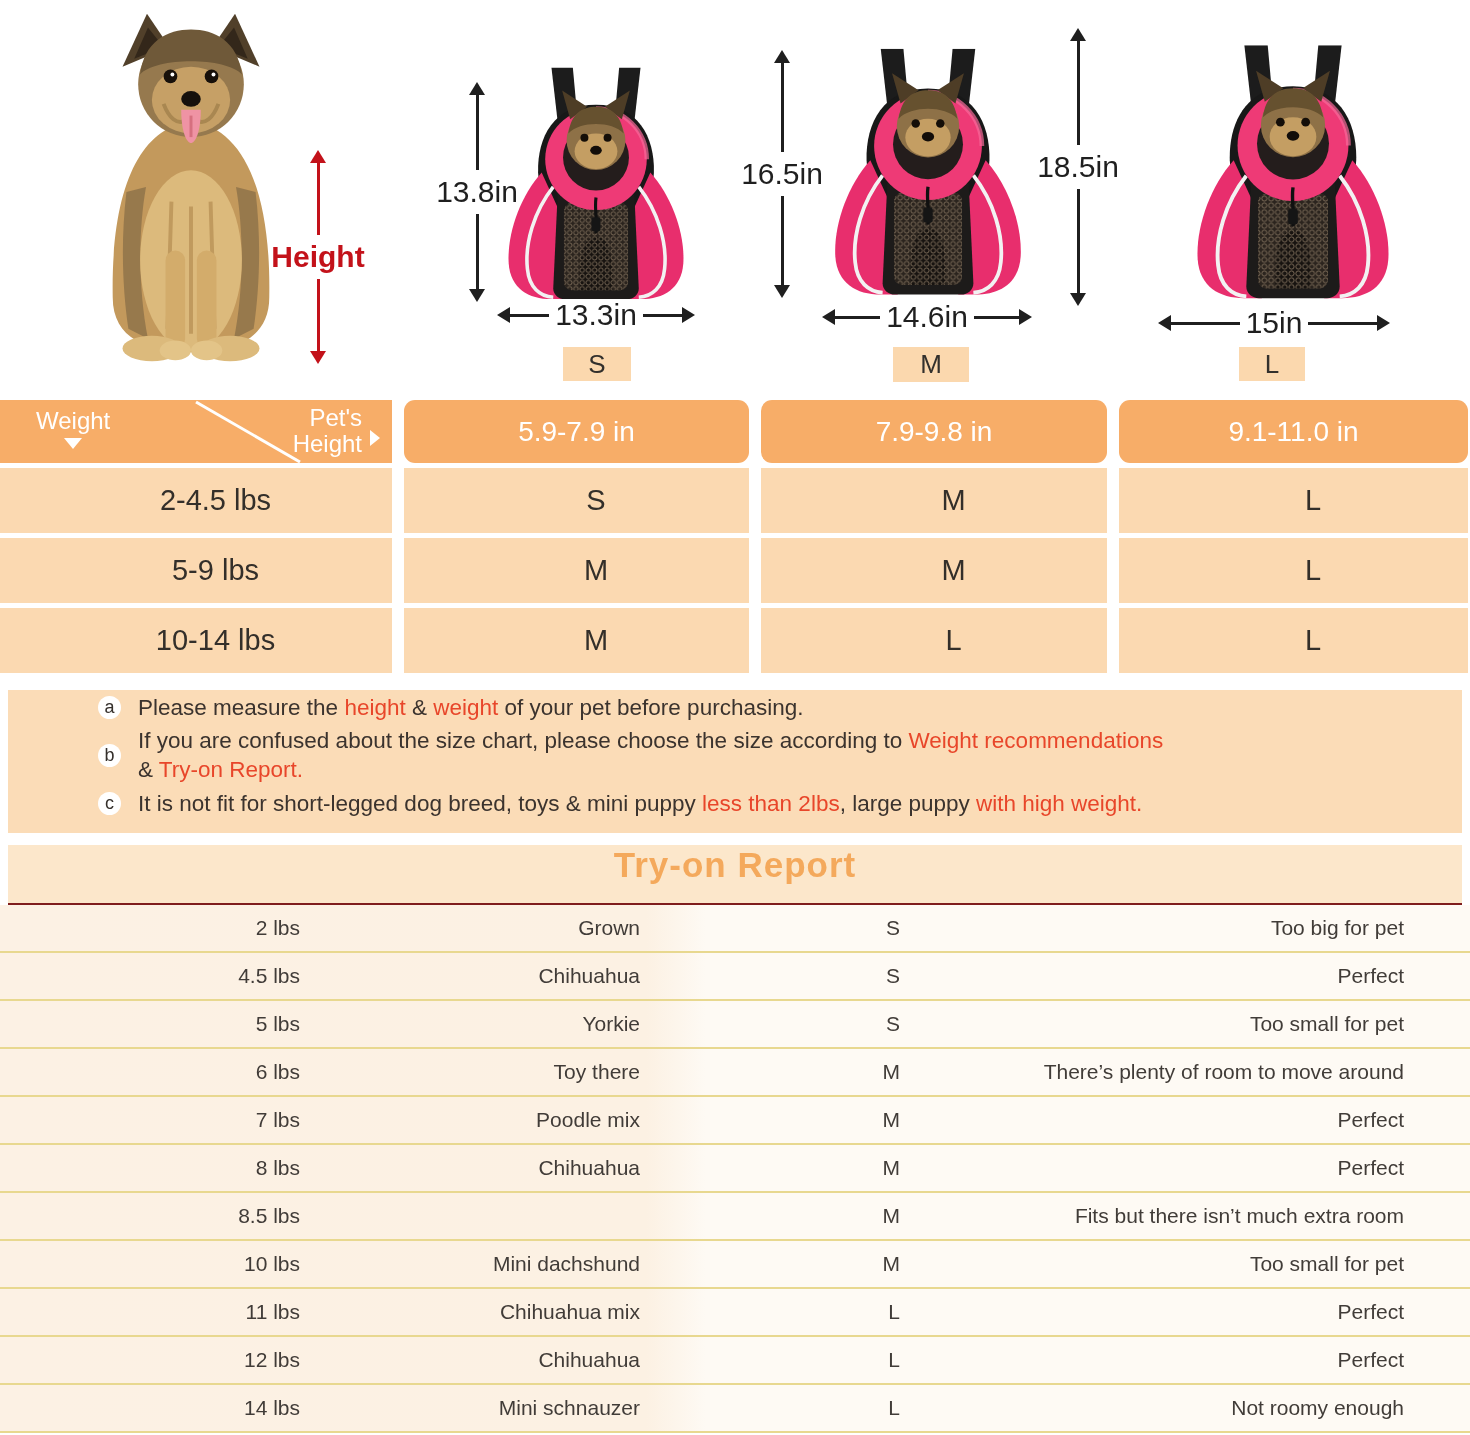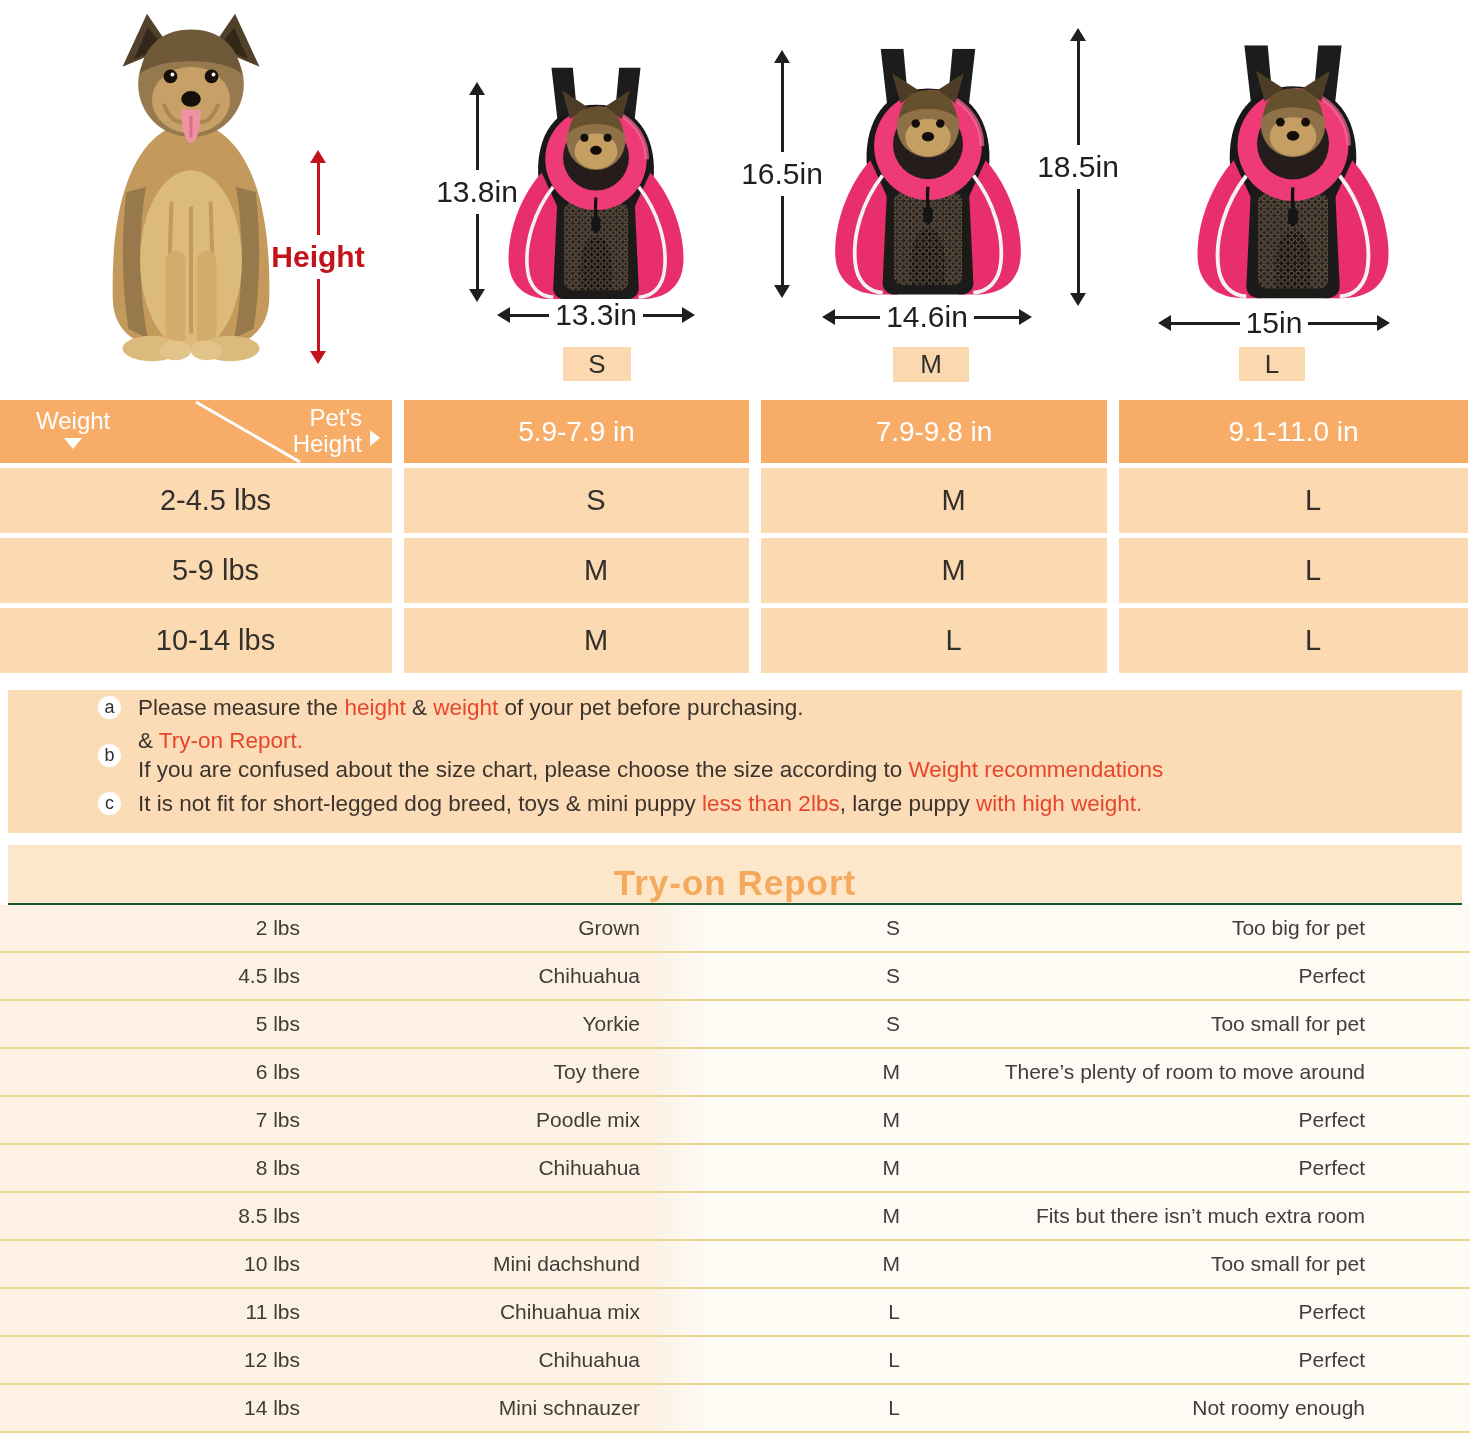--- a/index.html
+++ b/index.html
@@ -29,21 +29,21 @@
   .hdim .dimlabel{margin:9px 6px;font-size:30px;color:#1f1f1f;white-space:nowrap;}
 
   .badge{position:absolute;background:#fbd8ae;display:flex;align-items:center;justify-content:center;
          font-size:26px;color:#33302c;}
 
   
   .sizetable{position:absolute;left:0;top:400px;width:1470px;
              display:grid;grid-template-columns:392px 345px 346px 349px;
              grid-template-rows:63px 65px 65px 65px;column-gap:12px;row-gap:5px;}
   .cell{display:flex;align-items:center;justify-content:center;}
-  .cell.head{background:#f7ad68;color:#fff;font-size:28px;}
+  .cell.head{background:#f7ad68;color:#fff;font-size:28px;border-radius:11px;}
   .cell.body{background:#fbd9b1;color:#332f2a;font-size:29px;padding-left:39px;}
   .corner{background:#f7ad68;position:relative;}
   .corner svg{position:absolute;left:0;top:0;}
   .corner-weight{position:absolute;left:36px;top:7px;color:#fff;font-size:24px;text-align:center;}
   .tri-down{display:block;margin:3px auto 0;width:0;height:0;
             border-left:9px solid transparent;border-right:9px solid transparent;border-top:11px solid #fff;}
   .corner-ph{position:absolute;right:30px;top:5px;color:#fff;font-size:24px;line-height:1.1;text-align:right;}
   .tri-right{position:absolute;right:12px;top:30px;width:0;height:0;
              border-top:8px solid transparent;border-bottom:8px solid transparent;border-left:10px solid #fff;}
 
@@ -51,28 +51,28 @@
   .notes{position:absolute;left:8px;top:690px;width:1454px;height:143px;background:#fbdcb7;}
   .note{position:absolute;left:90px;display:flex;align-items:center;}
   .note-marker{width:23px;height:23px;border-radius:50%;background:#fff;color:#35302c;
                display:flex;align-items:center;justify-content:center;font-size:18px;
                margin-right:17px;flex:0 0 auto;}
   .note-text{font-size:22.5px;color:#3b332e;line-height:29px;}
   .red{color:#e8462a;}
 
   
   .tryon-band{position:absolute;left:8px;top:845px;width:1454px;height:58px;background:#fce7cb;
-              border-bottom:2px solid #14532d;display:flex;align-items:flex-end;justify-content:center;}
+              border-bottom:2px solid #7f1d1d;display:flex;align-items:flex-start;justify-content:center;}
   .tryon-title{font-size:35px;font-weight:bold;color:#f4a95c;letter-spacing:1px;}
   .tryon-rows{position:absolute;left:0;top:905px;width:1470px;}
   .trow{height:46px;border-bottom:2px solid #e8d88f;display:grid;
         grid-template-columns:300px 340px 260px 1fr;align-items:center;text-align:right;
         background:linear-gradient(to right,#fcf1e4 0%,#fcf1e3 44%,#fefaf4 48%,#fefaf4 100%);
         font-size:21px;color:#413c38;}
-  .tc-comment{padding-right:105px;}
+  .tc-comment{padding-right:66px;}
 </style>
 </head>
 <body>
 
 <div class="page">
 
   <svg width="0" height="0" style="position:absolute" aria-hidden="true">
     <defs>
       <pattern id="mesh" width="7" height="7" patternUnits="userSpaceOnUse">
         <circle cx="3.5" cy="3.5" r="2.6" fill="none" stroke="#7a6a57" stroke-width="1"></circle>
@@ -251,22 +251,22 @@
         </span>
       <div class="note-text">
         <span>Please measure the </span><span class="red">height</span><span> &amp; </span><span class="red">weight</span><span> of your pet before purchasing.</span>
       </div>
     </div>
     <div class="note" style="top:36px">
       <span class="note-marker">
           <span>b</span>
         </span>
       <div class="note-text">
+        <div><span>If you are confused about the size chart, please choose the size according to </span><span class="red">Weight recommendations</span></div>
         <div><span>&amp; </span><span class="red">Try-on Report.</span></div>
-        <div><span>If you are confused about the size chart, please choose the size according to </span><span class="red">Weight recommendations</span></div>
       </div>
     </div>
     <div class="note" style="top:99px">
       <span class="note-marker">
           <span>c</span>
         </span>
       <div class="note-text">
         <span>It is not fit for short-legged dog breed, toys &amp; mini puppy </span><span class="red">less than 2lbs</span><span>, large puppy </span><span class="red">with high weight.</span>
       </div>
     </div>

